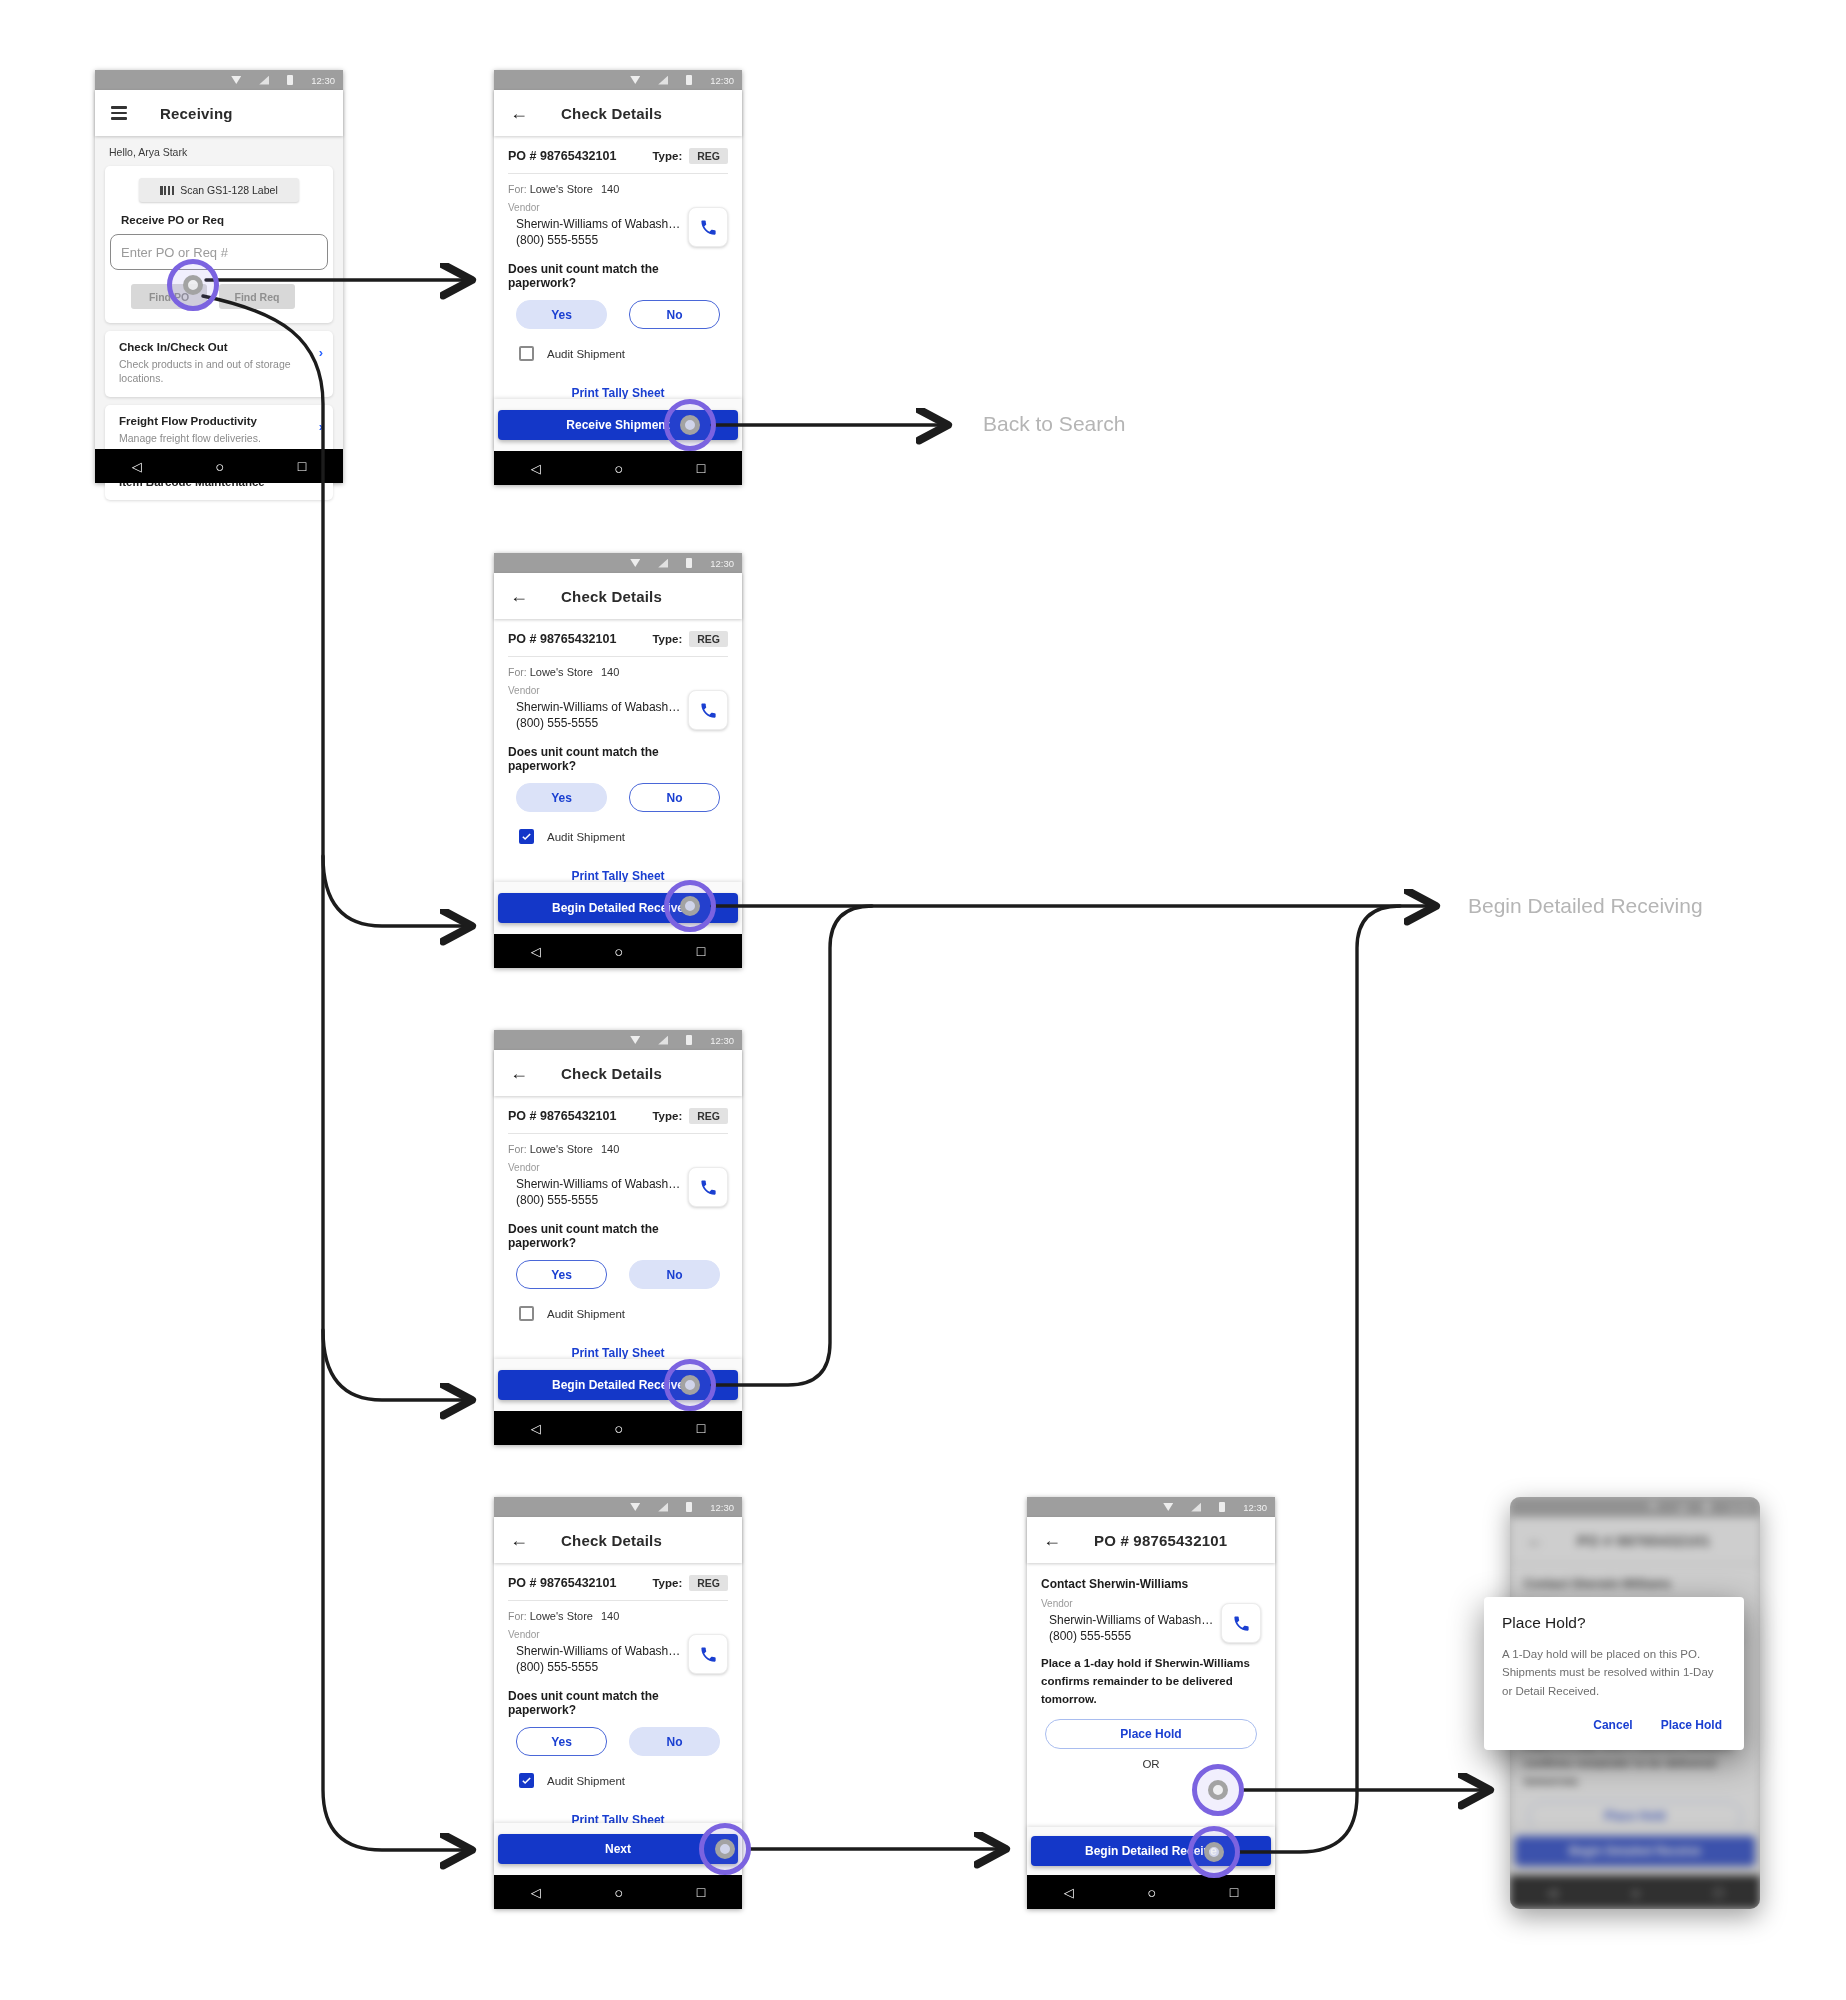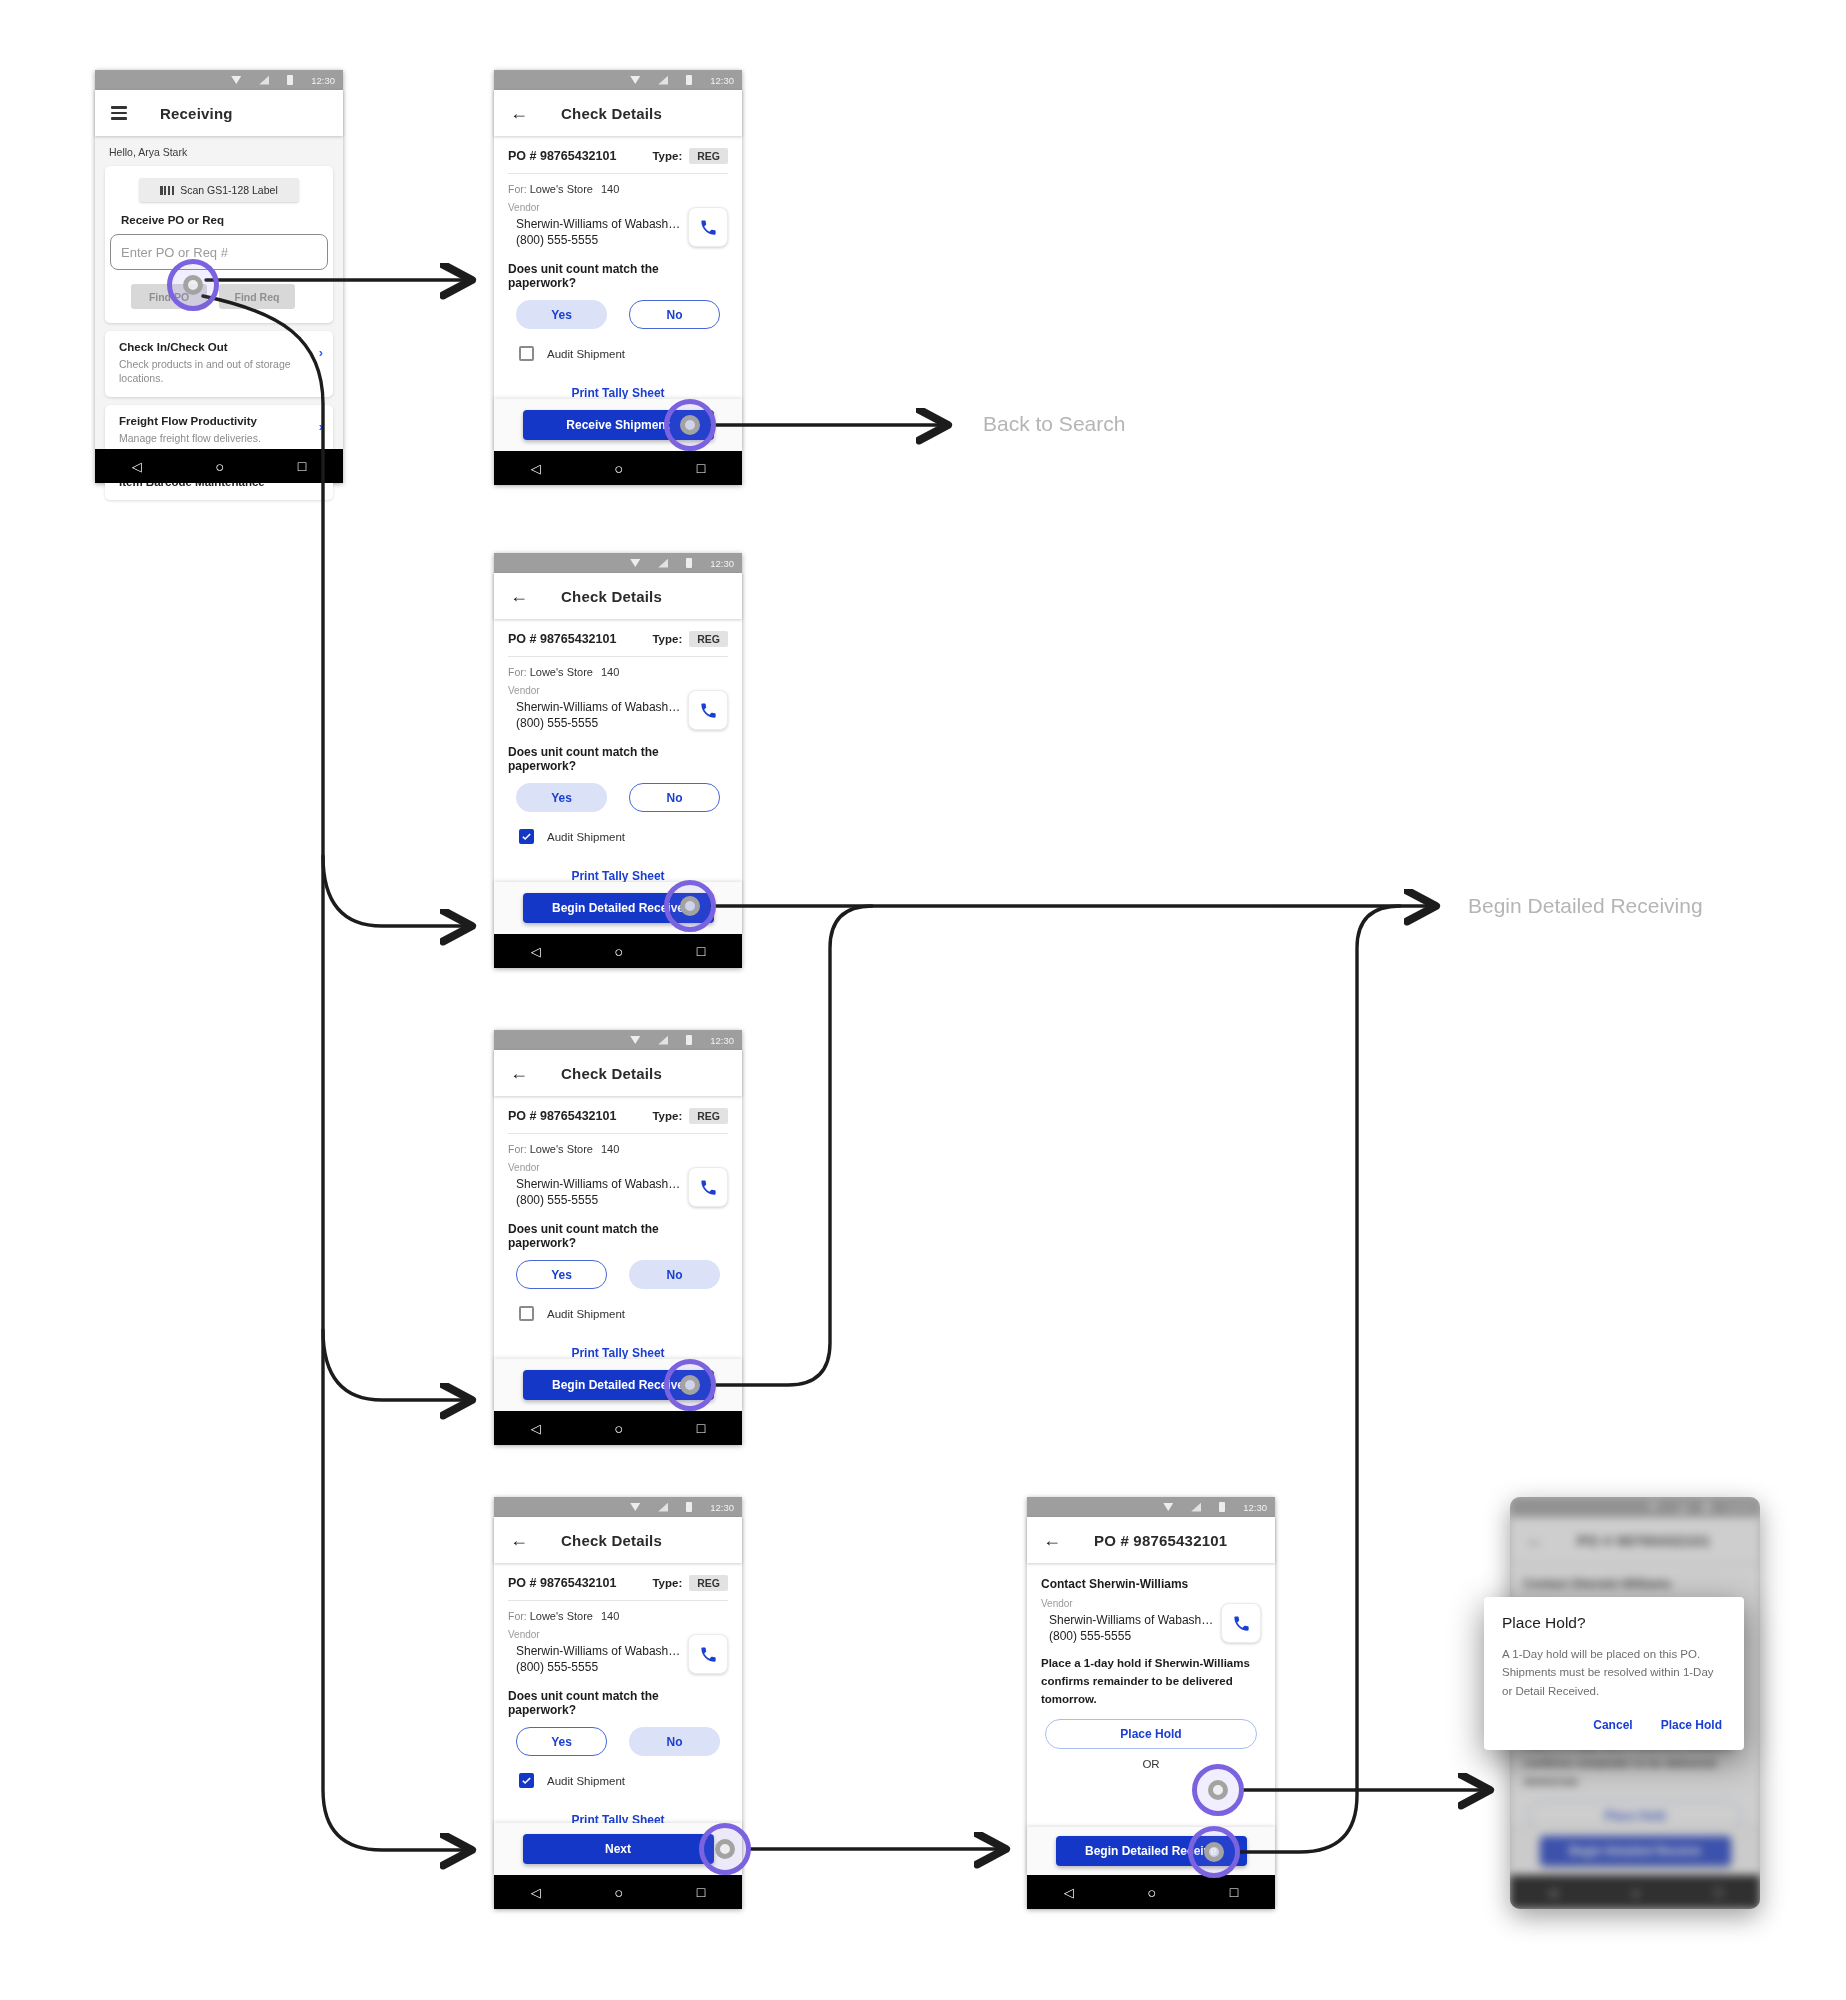--- a/index.html
+++ b/index.html
@@ -70,21 +70,21 @@
         font-weight:bold;font-size:12px;color:#1a3fd1;}
   .pill-sel{background:#dbe2f8;border:1px solid #dbe2f8;}
   .pill-un{background:#fff;border:1px solid #4a67d8;}
   .audit-row{display:flex;align-items:center;gap:13px;margin:17px 25px 0;}
   .cb{width:15px;height:15px;border:2px solid #8a8a8a;border-radius:2px;background:#fff;box-sizing:border-box;}
   .cb-on{border-color:#1437c8;background:#1437c8;display:flex;align-items:center;justify-content:center;}
   .audit-lab{font-size:11.5px;color:#333;}
   .print-link{margin-top:25px;text-align:center;font-weight:bold;font-size:12px;color:#1a3fd1;}
   .footer{position:absolute;left:0;right:0;bottom:34px;height:52px;background:#fafafa;
           box-shadow:0 -1px 4px rgba(0,0,0,.13);display:flex;align-items:center;justify-content:center;}
-  .btn-primary{width:191px;height:30px;background:#1437c8;border-radius:4px;box-shadow:0 2px 4px rgba(0,0,0,.28);
+  .btn-primary{width:240px;height:30px;background:#1437c8;border-radius:4px;box-shadow:0 2px 4px rgba(0,0,0,.28);
                color:#fff;font-weight:bold;font-size:12px;display:flex;align-items:center;justify-content:center;}
 
   
   .contact-h{margin:14px 14px 0;font-weight:bold;font-size:12px;color:#1c1c1c;}
   .bullets{margin:13px 16px 0;}
   .bullet{font-size:11.5px;color:#222;line-height:1.5;}
   .bullet::before{content:"\2022\00a0";}
   .hold-para{margin:12px 14px 0;font-weight:bold;font-size:11.5px;color:#1c1c1c;line-height:1.55;}
   .pill-outline{margin:11px 18px 0;height:28px;border:1px solid #a9bdef;border-radius:15px;background:#fff;
                 color:#1a3fd1;font-weight:bold;font-size:12px;display:flex;align-items:center;justify-content:center;}

